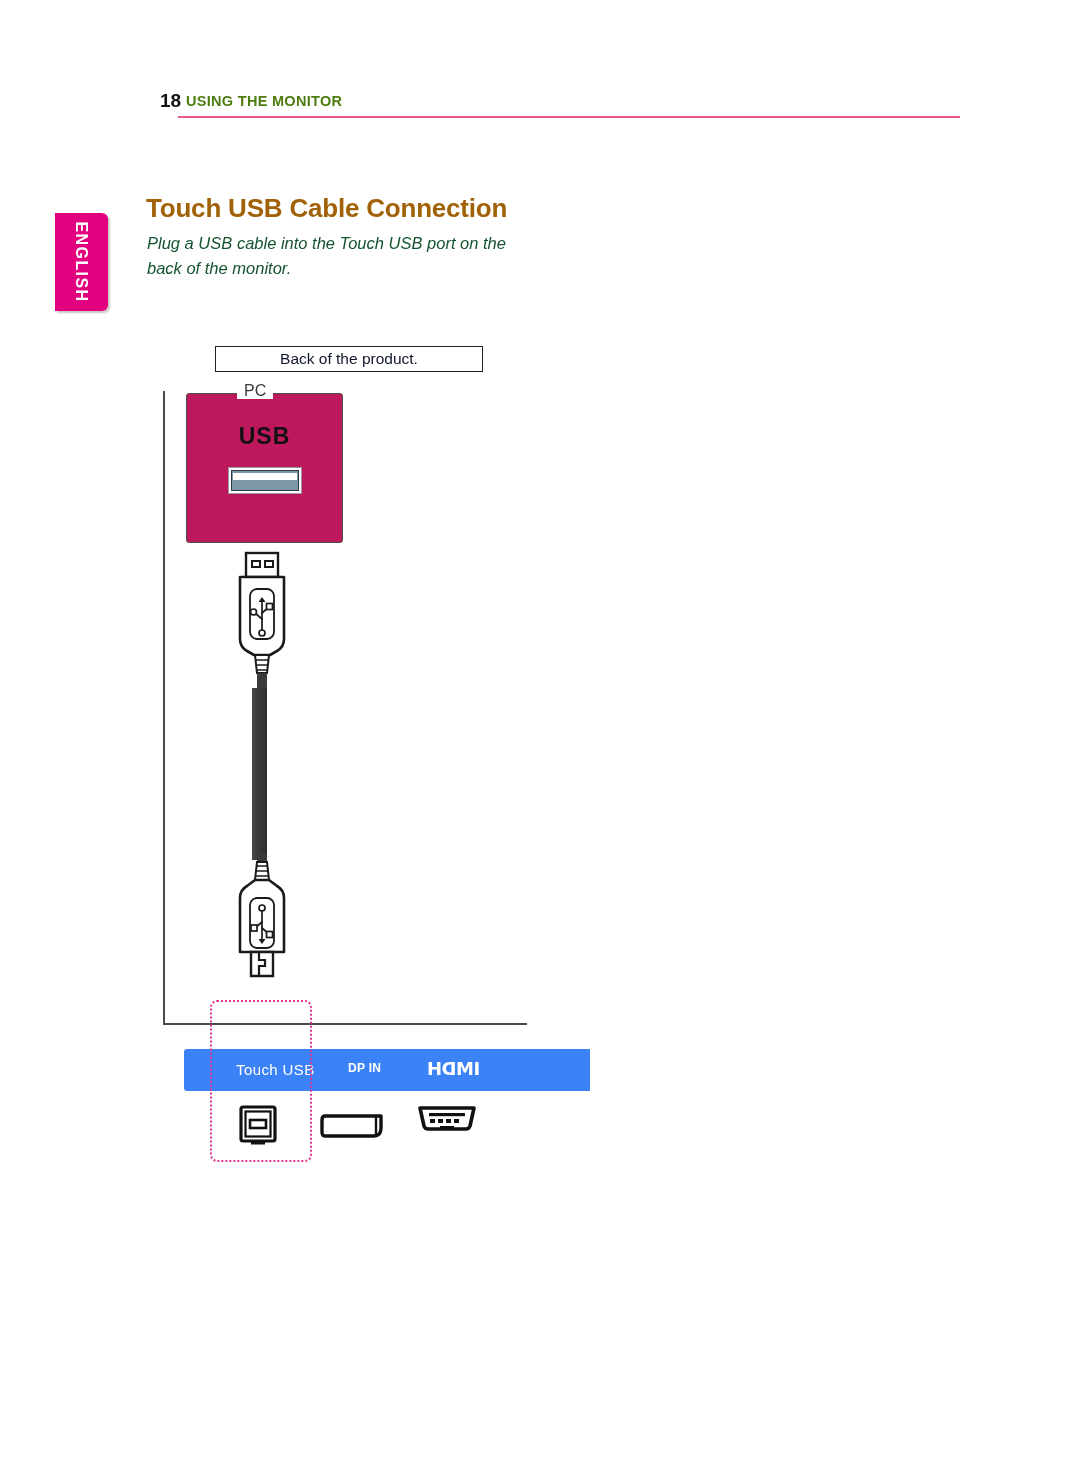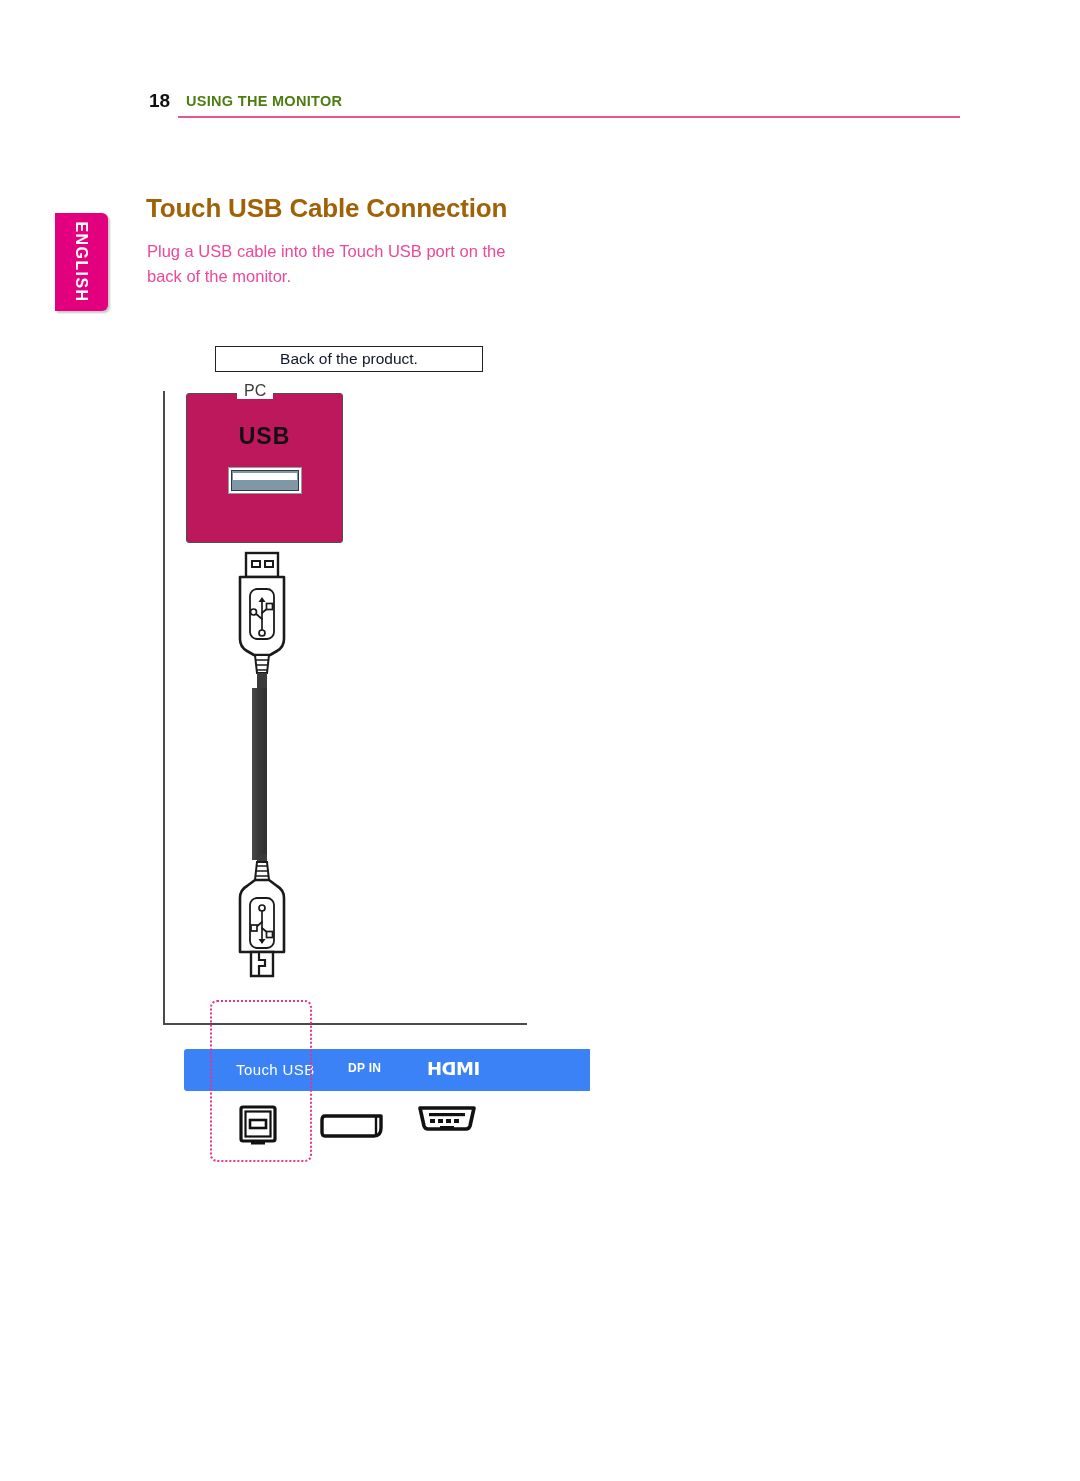--- a/index.html
+++ b/index.html
@@ -20,21 +20,21 @@
   
   #page-header {
     position: absolute;
     left: 148px;
     top: 90px;
     width: 812px;
     height: 34px;
   }
   #page-number {
     position: absolute;
-    left: 1px;
+    left: 12px;
     top: 0;
     font-size: 19px;
     font-weight: bold;
     color: #111111;
     letter-spacing: 0px;
   }
   #header-title {
     position: absolute;
     left: 38px;
     top: 3px;
@@ -87,25 +87,26 @@
     left: 146px;
     top: 176px;
     font-size: 26px;
     font-weight: bold;
     color: #a16207;
     letter-spacing: -0.2px;
   }
   #section-body {
     position: absolute;
     left: 147px;
-    top: 222px;
+    top: 214px;
     width: 390px;
     font-size: 16.5px;
     line-height: 25px;
-    color: #ec4899;
+    color: #14532d;
+    font-style: italic;
   }
 
   
   #back-of-product-box {
     position: absolute;
     left: 215px;
     top: 346px;
     width: 266px;
     height: 24px;
     border: 1.4px solid #222222;

